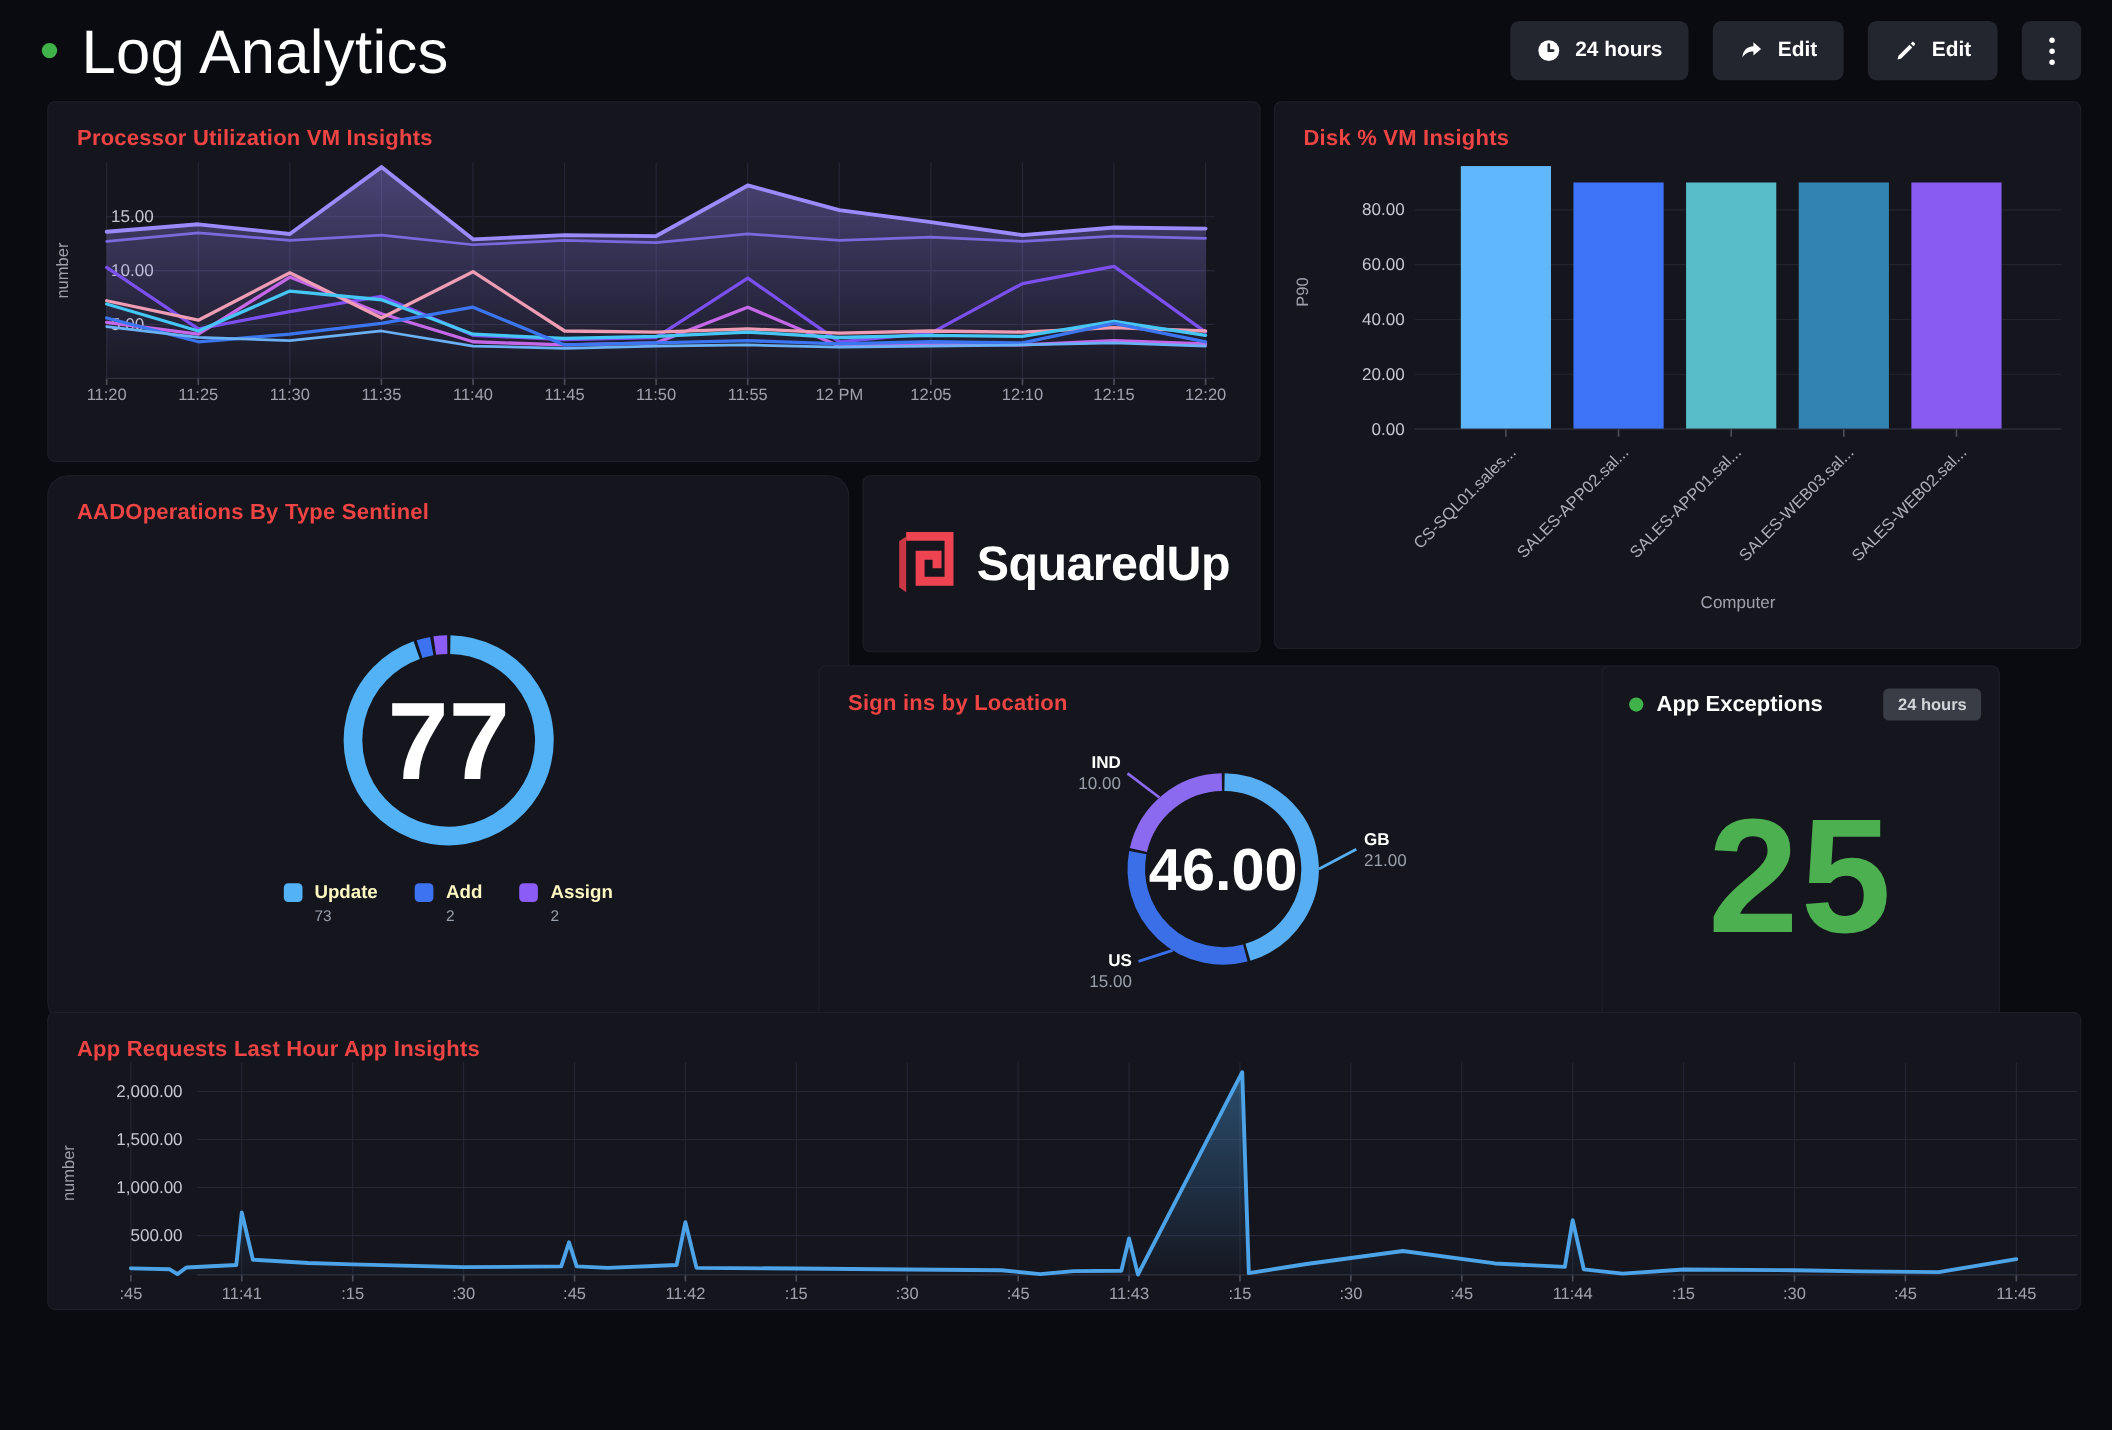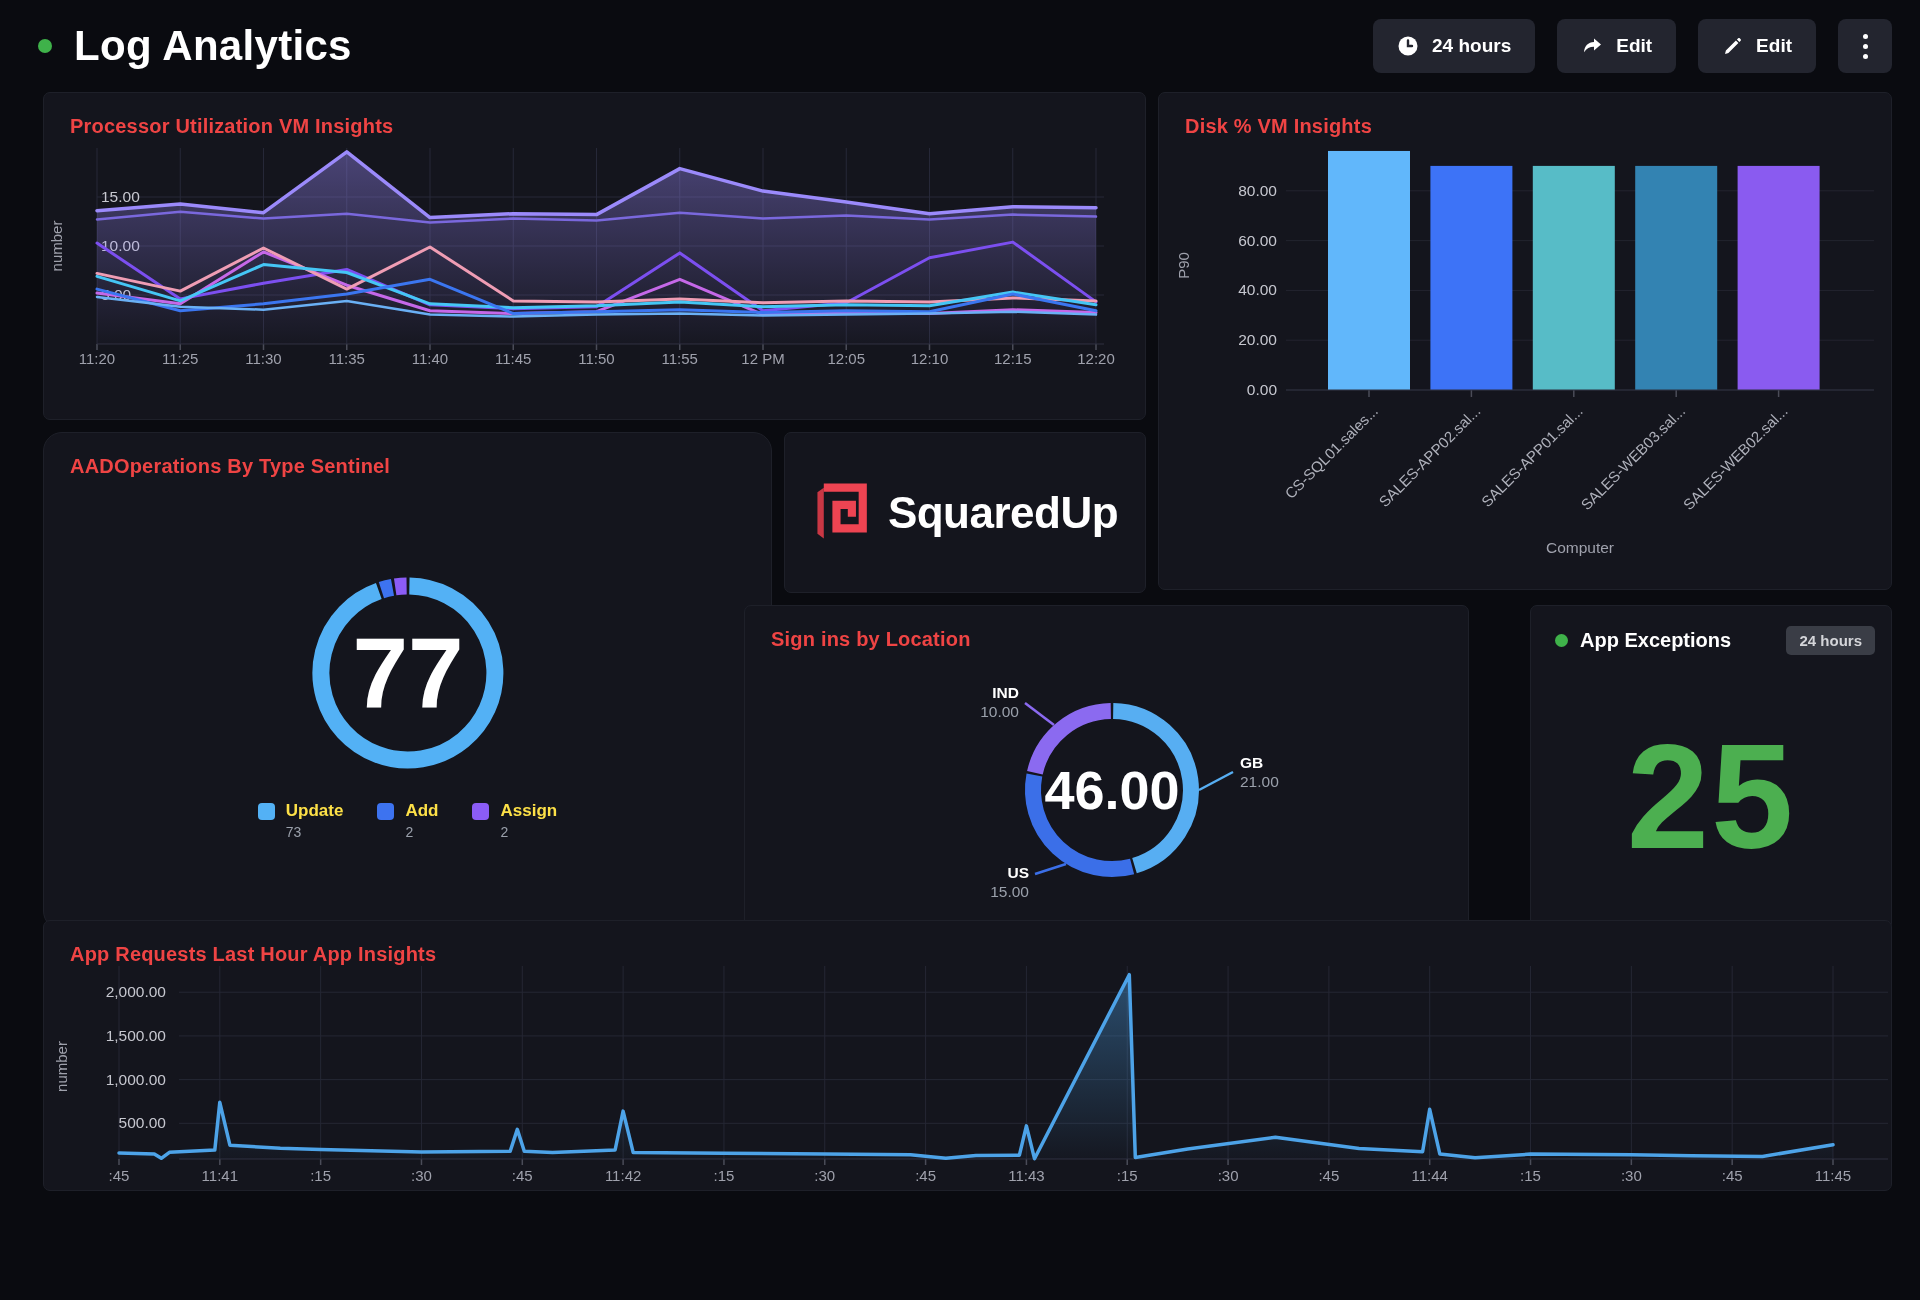--- a/index.html
+++ b/index.html
@@ -1,43 +1,43 @@
 <!DOCTYPE html>
 <html><head>
 <meta charset="utf-8">
 <style>
   html,body{margin:0;padding:0;}
   body{width:1920px;height:1300px;background:#0a0b10;font-family:"Liberation Sans",sans-serif;position:relative;overflow:hidden;color:#fff;}
   
   .header{position:absolute;left:0;top:0;width:1920px;height:92px;display:flex;align-items:center;}
   .hdot{width:14px;height:14px;border-radius:50%;background:#3fb24a;margin-left:38px;margin-right:22px;}
-  .htitle{font-size:42px;font-weight:700;letter-spacing:.3px;margin:0;}
+  .htitle{font-size:56px;font-weight:400;letter-spacing:.3px;margin:0;}
   .actions{margin-left:auto;margin-right:28px;display:flex;gap:22px;align-items:center;}
   .btn{display:flex;align-items:center;gap:13px;height:54px;padding:0 24px;background:#23252f;border:none;border-radius:8px;color:#fff;font-size:19px;font-weight:700;font-family:inherit;cursor:pointer;}
   .btn.kebab{width:54px;padding:0;justify-content:center;}
   .kdots{display:flex;flex-direction:column;gap:5px;}
   .kdots i{width:5px;height:5px;border-radius:50%;background:#fff;}
   
   .panel{position:absolute;background:#14151d;border:1px solid #1e2029;border-radius:7px;box-sizing:border-box;}
   .p-processor{left:43px;top:92px;width:1103px;height:328px;}
   .p-disk{left:1158px;top:92px;width:734px;height:498px;}
   .p-aad{left:43px;top:432px;width:729px;height:498px;border-radius:19px;}
   .p-squaredup{left:784px;top:432px;width:362px;height:161px;display:flex;align-items:center;justify-content:center;gap:18px;}
   .p-signins{left:744px;top:605px;width:725px;height:384px;}
-  .p-exceptions{left:1530px;top:605px;width:362px;height:325px;}
+  .p-exceptions{left:1456px;top:605px;width:362px;height:325px;}
   .p-requests{left:43px;top:920px;width:1849px;height:271px;}
   .panel-title{position:absolute;top:22px;left:26px;margin:0;font-size:20px;font-weight:700;color:#ef4444;letter-spacing:.2px;white-space:nowrap;}
   .chart{position:absolute;left:0;top:0;}
   
   .brand-text{font-size:44px;font-weight:700;letter-spacing:-.5px;text-align:right;}
   
   .legend{position:absolute;left:0;right:0;top:368px;display:flex;justify-content:center;gap:34px;}
   .legend-item{display:flex;gap:11px;}
   .swatch{width:17px;height:17px;border-radius:4px;margin-top:2px;flex:none;}
-  .l-label{font-size:17px;font-weight:700;color:#fde047;}
+  .l-label{font-size:17px;font-weight:700;color:#fef9c3;}
   .l-value{font-size:14px;color:#9aa0ab;margin-top:3px;}
   
   .exc-head{position:absolute;left:24px;right:16px;top:20px;display:flex;align-items:center;}
   .exc-dot{width:13px;height:13px;border-radius:50%;background:#3fb24a;margin-right:12px;flex:none;}
   .exc-title{font-size:20px;font-weight:700;margin:0;}
   .badge{margin-left:auto;background:#3a3d46;color:#d4d5d9;font-size:15px;font-weight:600;padding:6px 13px;border-radius:5px;}
   .exc-value{position:absolute;left:0;right:0;top:88px;bottom:30px;display:flex;align-items:center;justify-content:center;font-size:148px;font-weight:700;color:#4caf50;letter-spacing:2px;}
 </style>
 </head>
 <body>

